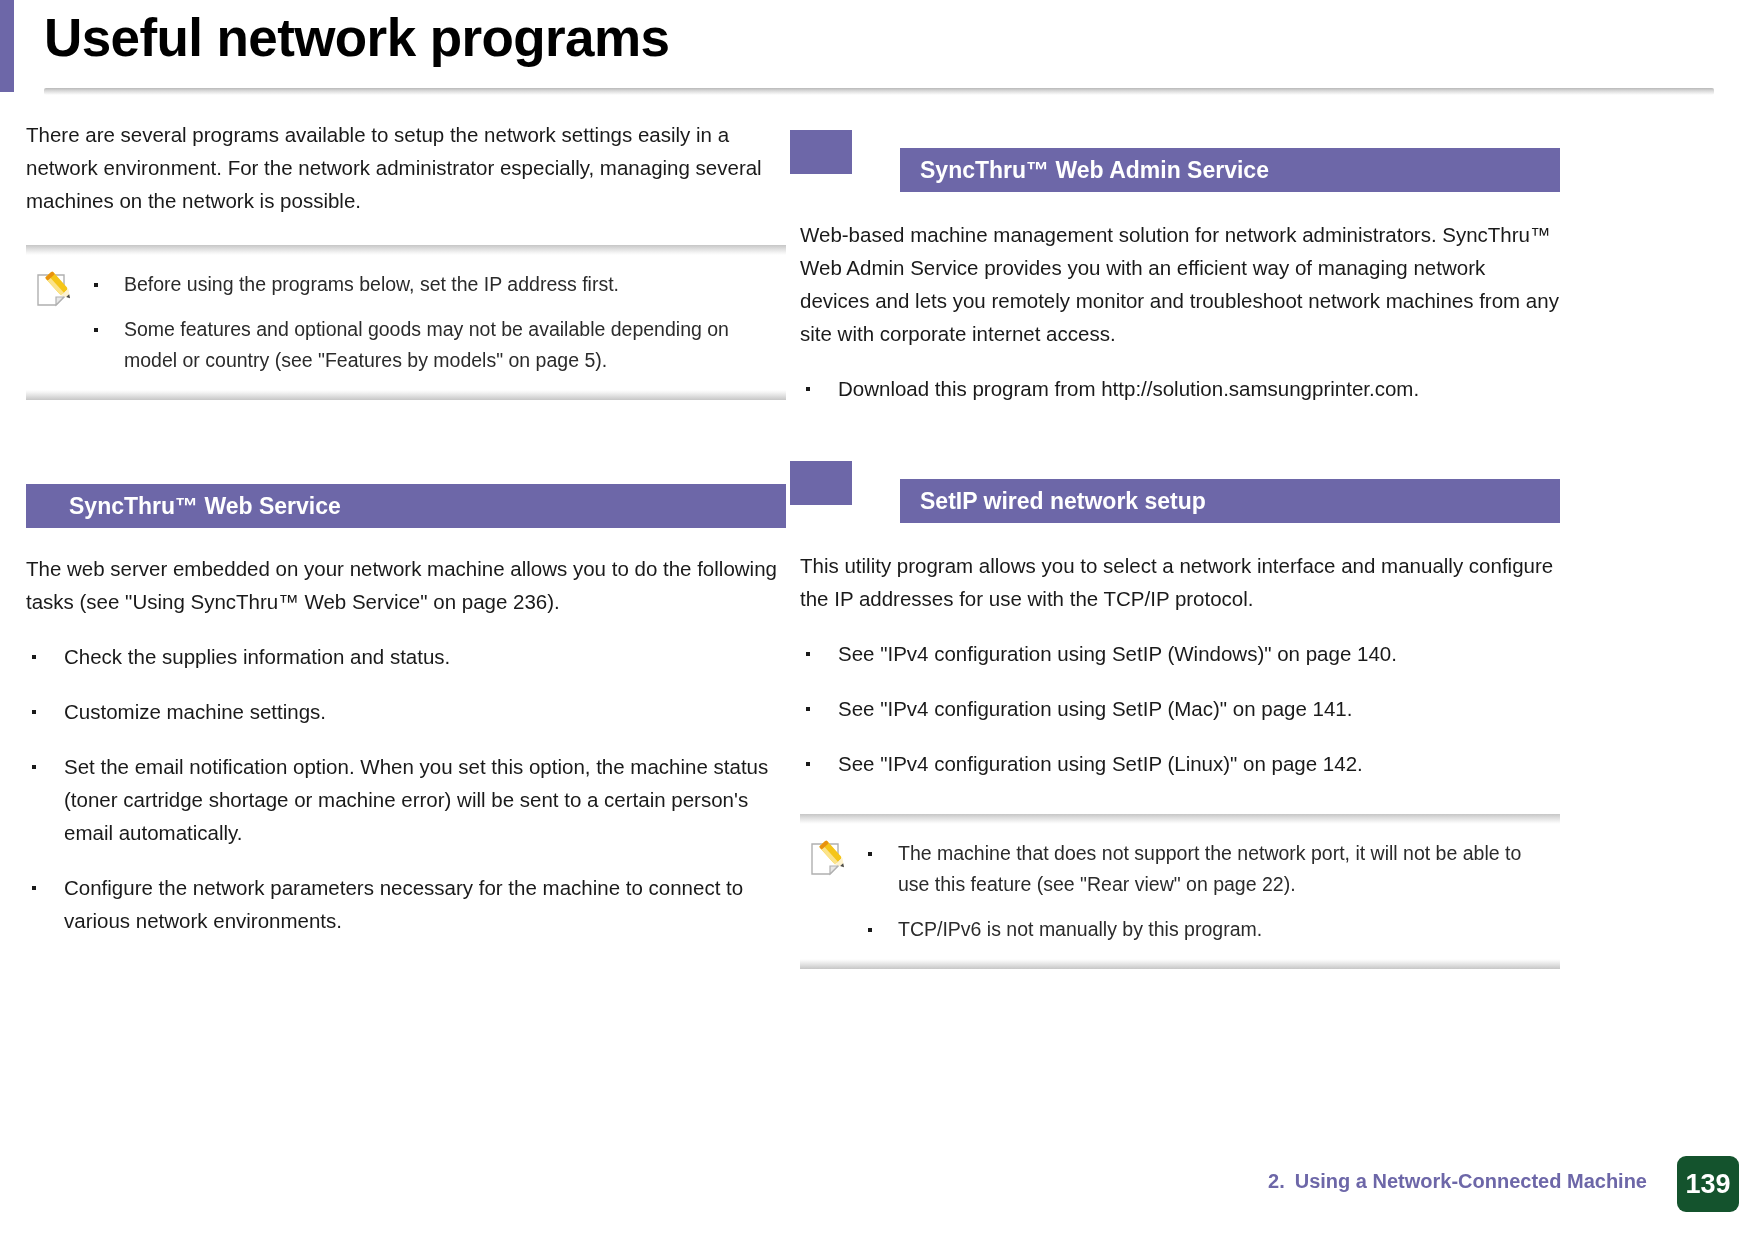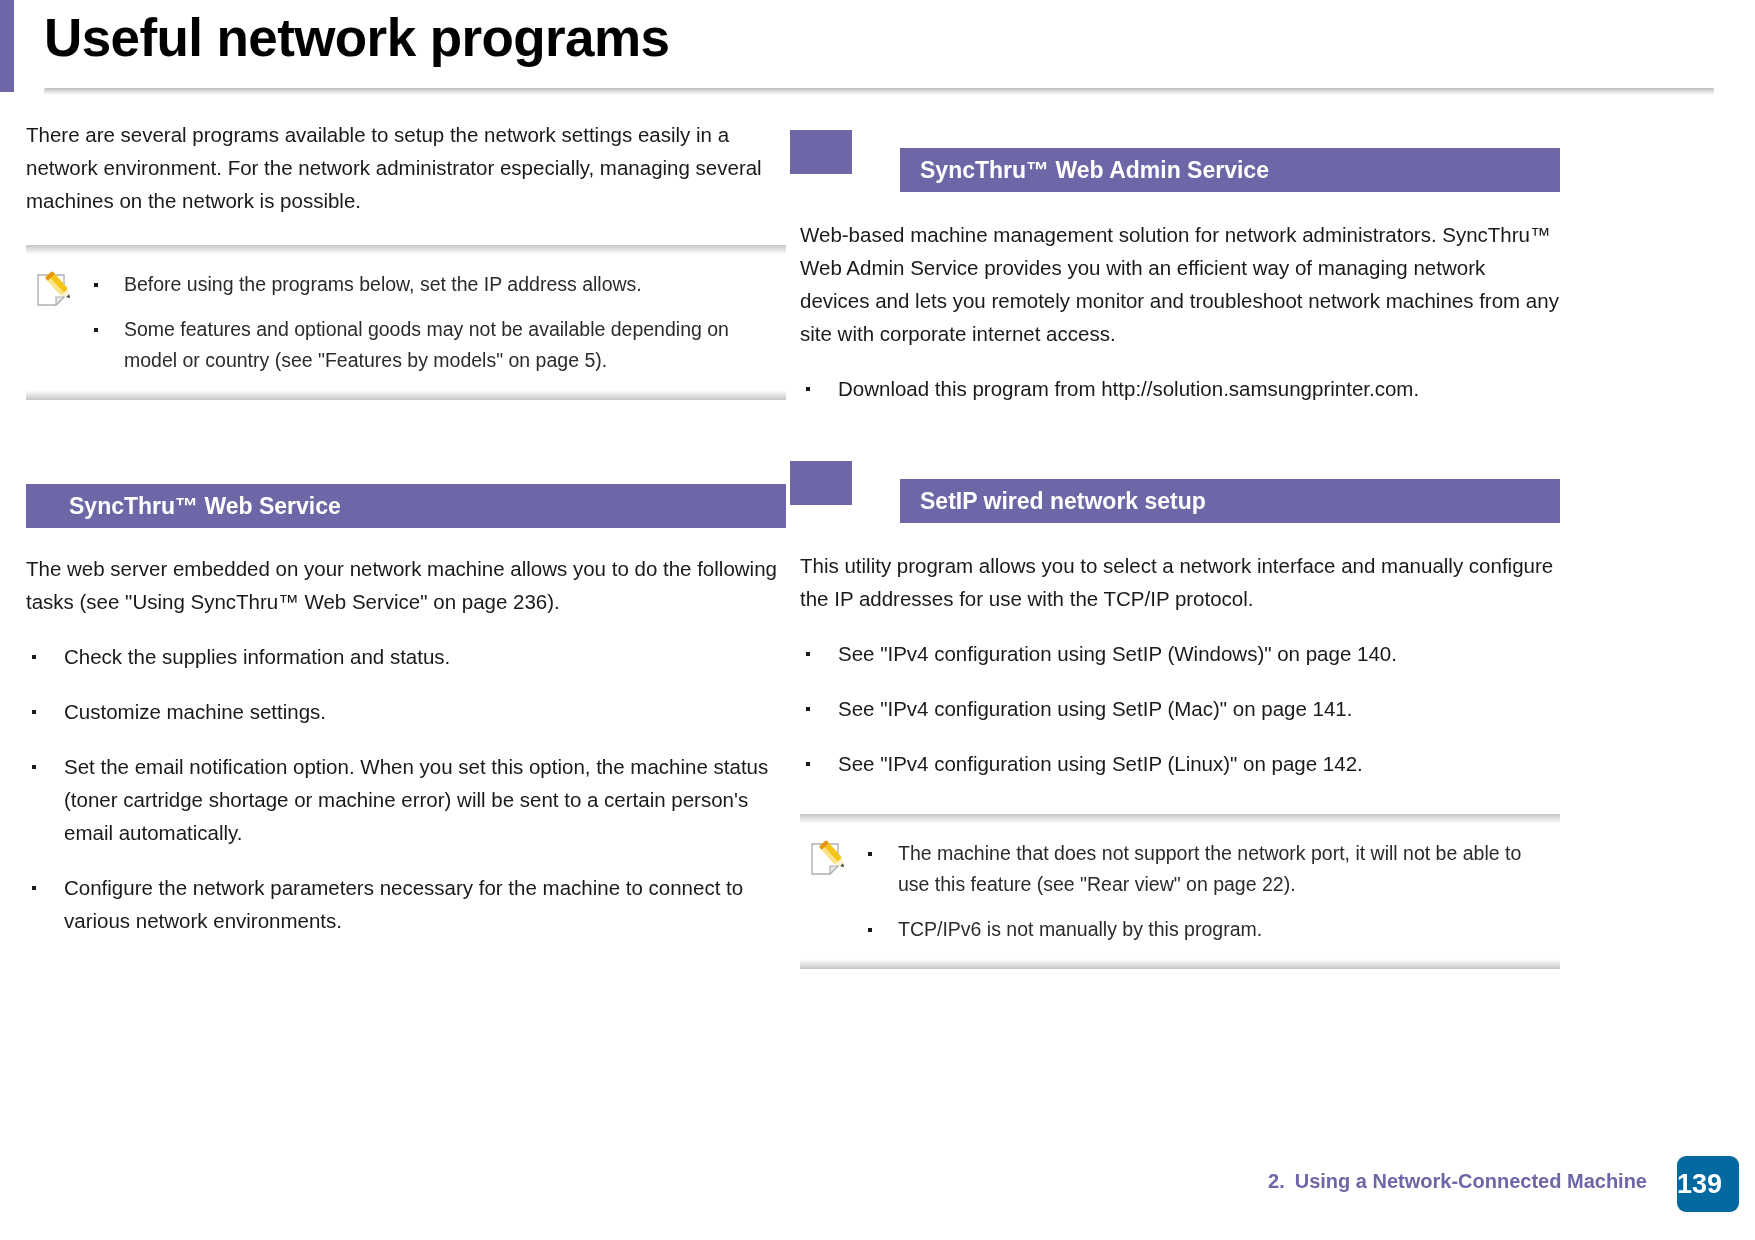--- a/index.html
+++ b/index.html
@@ -191,25 +191,26 @@
     color: #6d67a8;
     white-space: nowrap;
   }
   .footer-text .chap-num { margin-right: 10px; }
   .page-badge {
     position: absolute;
     right: 16px;
     top: 0;
     width: 62px;
     height: 56px;
-    background: #0369a1;
+    background: #14532d;
     border-radius: 9px;
     color: #ffffff;
     font-size: 27px;
     font-weight: bold;
+    text-align: center;
     line-height: 56px;
   }
 </style>
 </head>
 <body>
 
 <div class="title-wrap">
   <div class="title-accent"></div>
   <div class="page-title">Useful network programs</div>
   <div class="title-rule"></div>
@@ -229,21 +230,21 @@
           <g transform="rotate(-42 26 20)">
             <rect x="21" y="3" width="10" height="24" rx="3" fill="#f5c518"></rect>
             <rect x="21" y="3" width="4" height="24" fill="#fbe38a"></rect>
             <rect x="21" y="3" width="10" height="4" rx="1.5" fill="#e8920f"></rect>
             <path d="M21 27 L26 35 L31 27 Z" fill="#fdf2cf"></path>
             <path d="M24 31.5 L26 35 L28 31.5 Z" fill="#4a4a4a"></path>
           </g>
         </svg>
       </span>
       <ul class="bullets">
-        <li>Before using the programs below, set the IP address allows.</li>
+        <li>Before using the programs below, set the IP address first.</li>
         <li>Some features and optional goods may not be available depending on model or country (see "Features by models" on page 5).</li>
       </ul>
     </div>
     <div class="edge bottom"></div>
   </div>
 
   <div class="section-head" style="margin-top:84px;">
     <div class="band"></div>
     <div class="band-label pad-left">SyncThru™ Web Service</div>
   </div>

